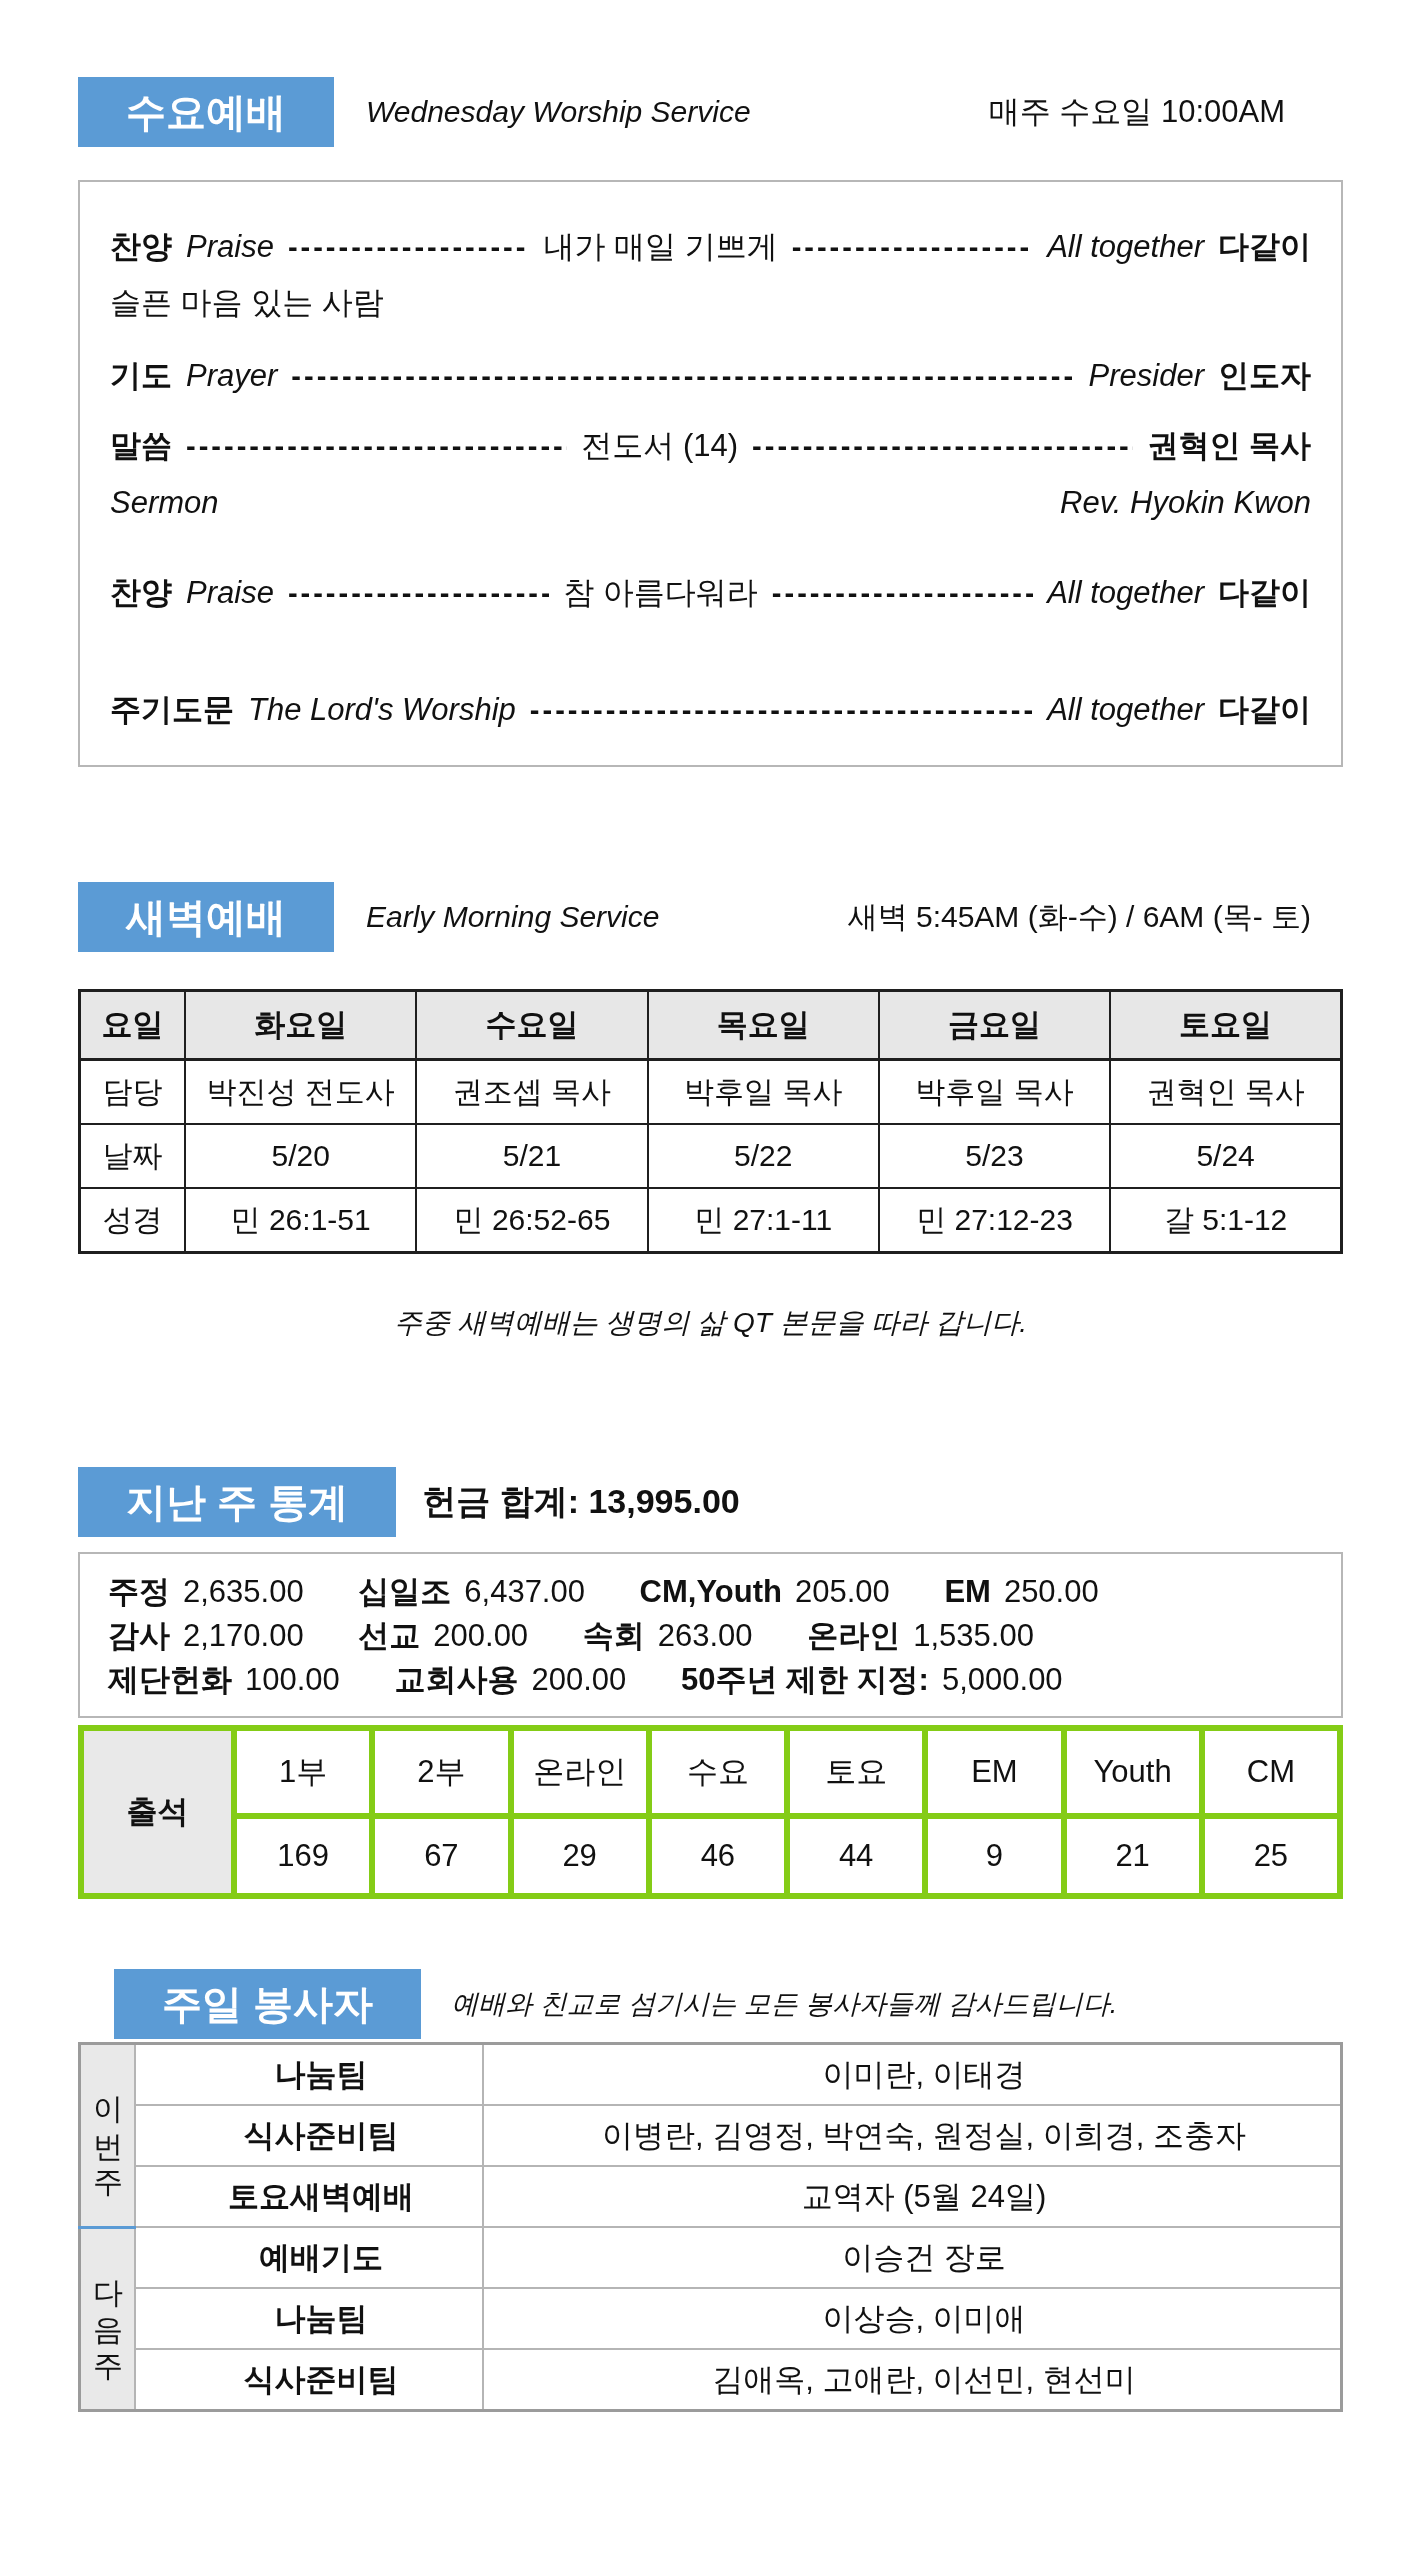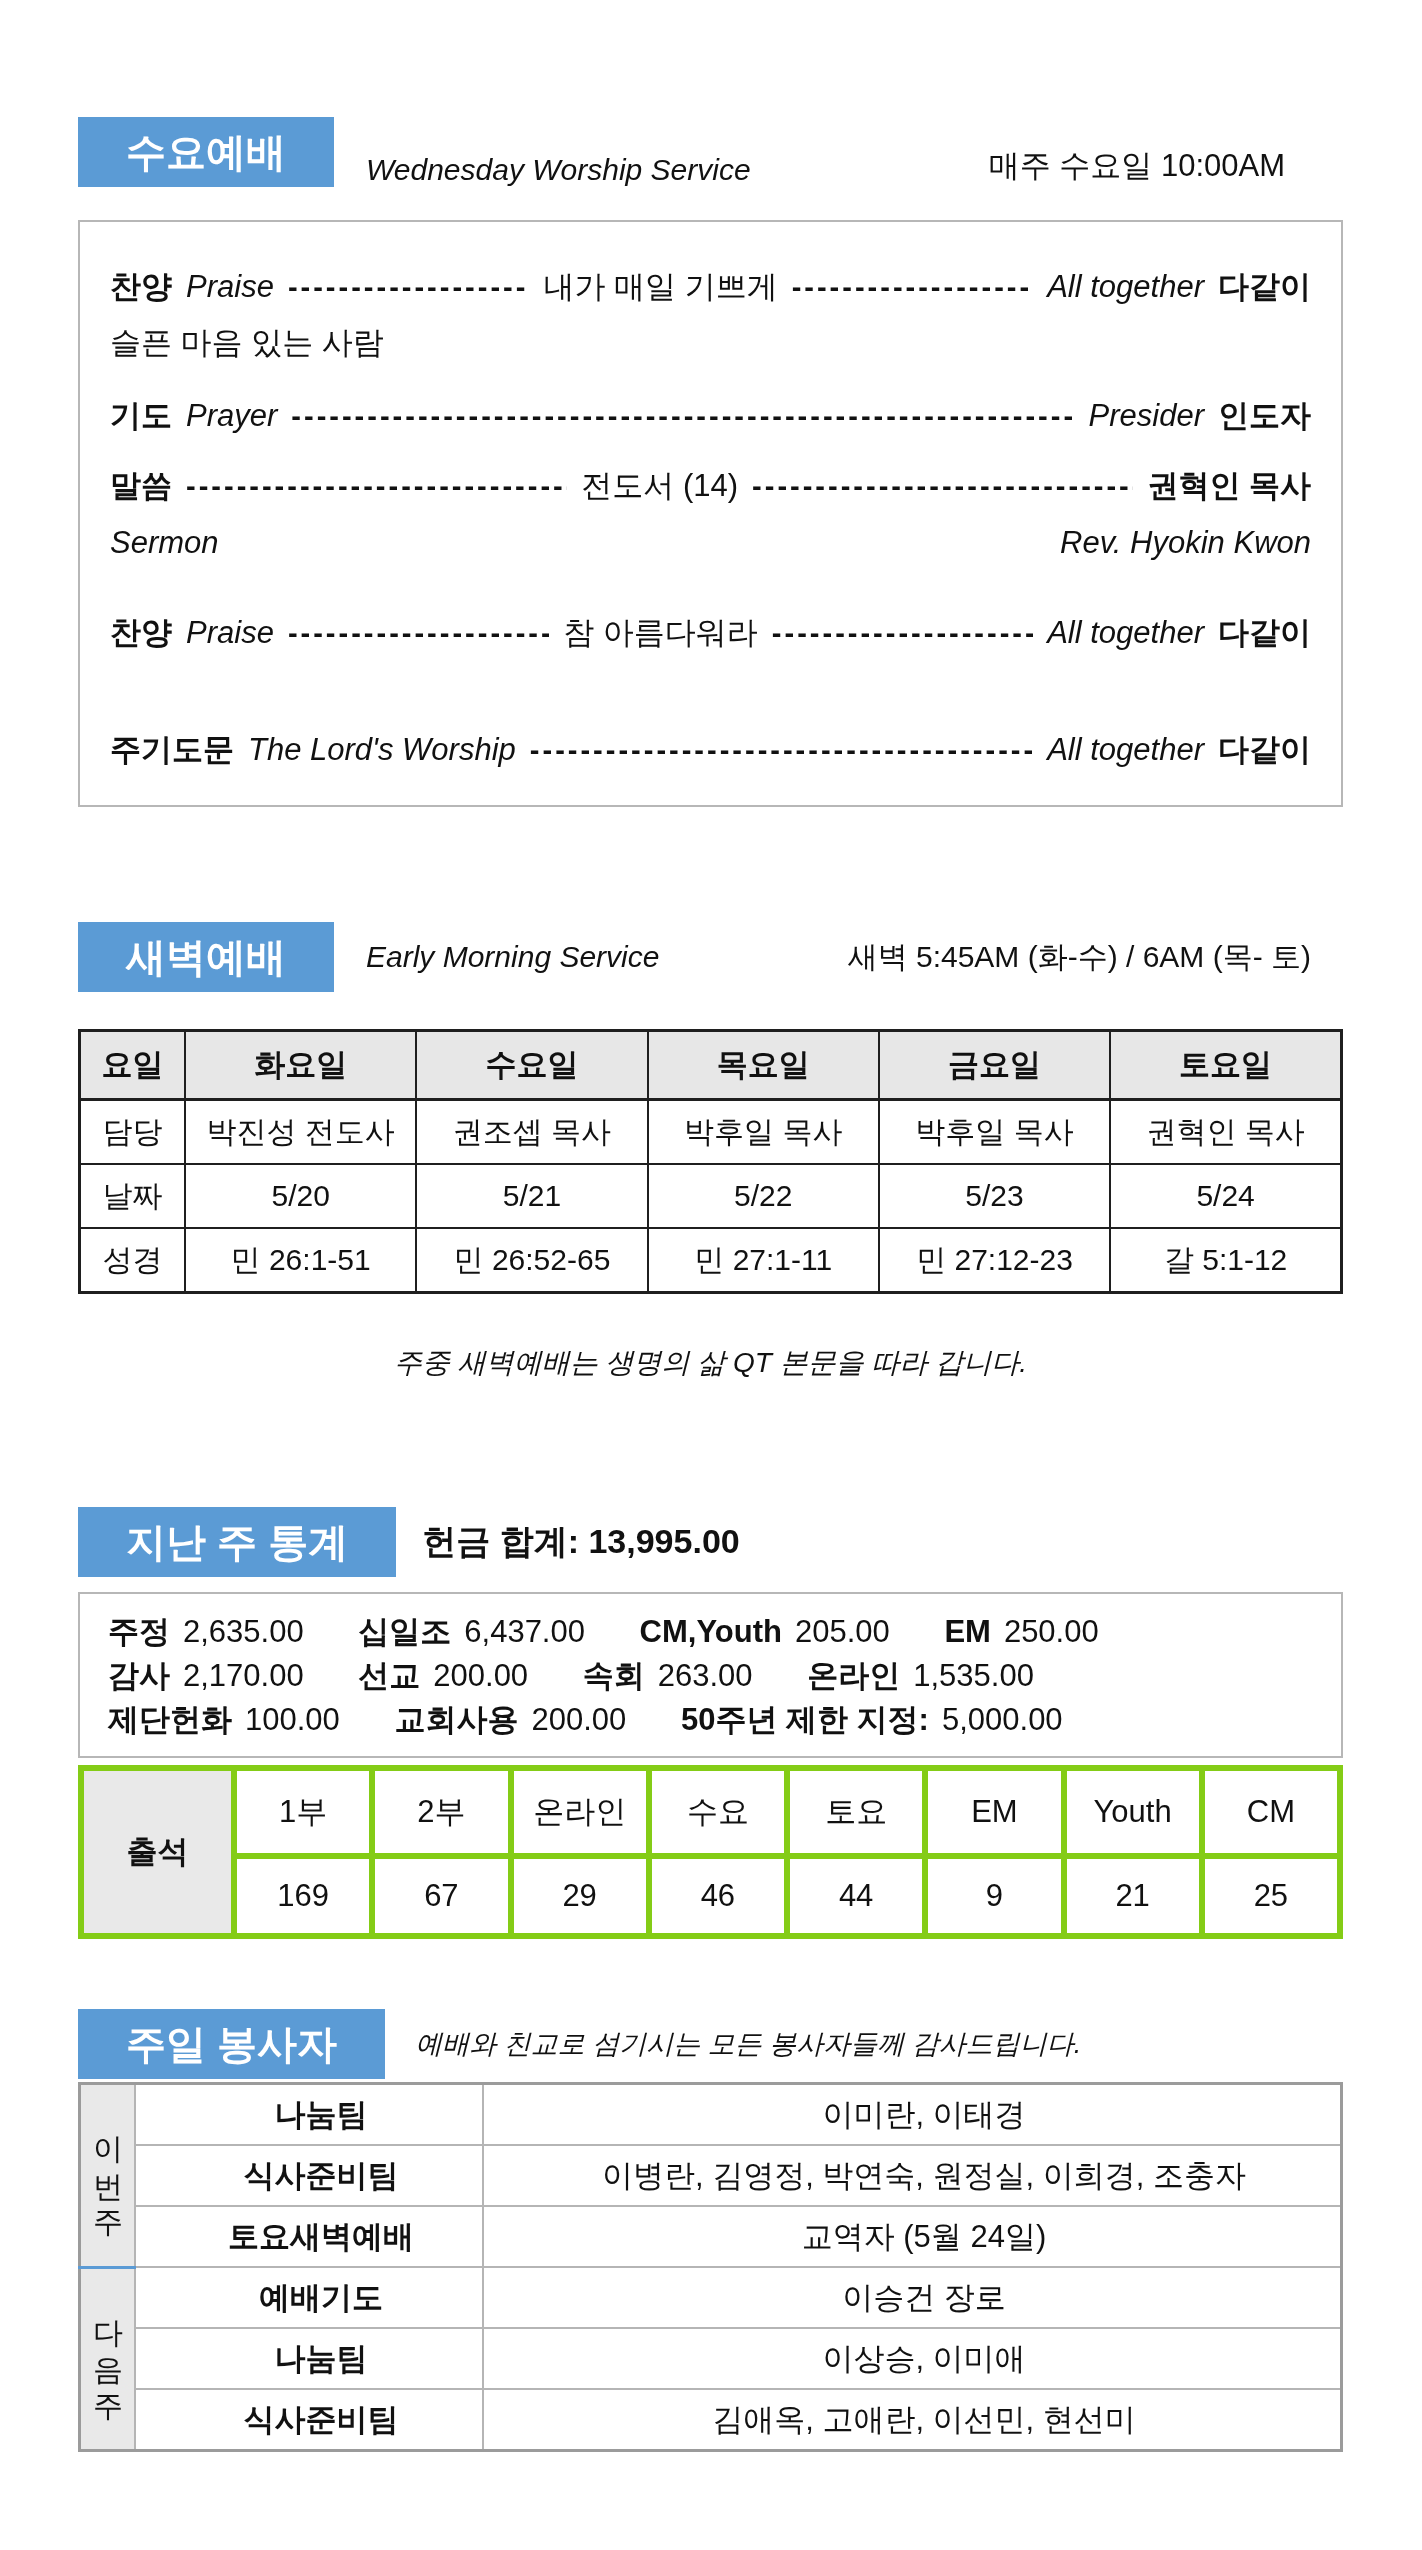--- a/index.html
+++ b/index.html
@@ -60,21 +60,21 @@
     margin-top:7px;width:1265px;border-collapse:collapse;table-layout:fixed;
     border:3px solid #9b9b9b;font-size:31px;text-align:center;
   }
   .atable td{border:6px solid #84cc16;}
   .atable td.alabel{width:145px;background:#e9e9e9;font-weight:700;}
   .atable tr.ahdr td{height:80px;}
   .atable tr.aval td{height:72px;}
   .atable td.youth-v{border-left:2px solid #5b9bd5;border-right:2px solid #5b9bd5;}
 
   
-  .sec4{margin-top:70px;}
+  .sec4{margin-top:70px;margin-left:36px;}
   .vsub{font-style:italic;font-size:27px;margin-left:30px;white-space:nowrap;}
   .vtable{
     margin-top:3px;width:1265px;border-collapse:collapse;table-layout:fixed;
     border:3px solid #9b9b9b;font-size:31px;
   }
   .vtable td{border:2px solid #b5b5b5;height:59px;padding:0 0 0 24px;text-align:center;}
   .vtable td.vcol{
     width:53px;background:#e9e9e9;text-align:center;vertical-align:middle;padding:0;
   }
   .vtable td.vcol span{
@@ -82,21 +82,21 @@
   }
   .vtable td.vcol.blue-split{border-bottom:3px solid #5b9bd5;}
   .vtable td.rl{width:322px;font-weight:700;}
 </style>
 </head>
 <body>
 
 <div class="page">
   <div class="content">
 
-    <div class="sec-head" style="padding-top:117px;align-items:flex-end;">
+    <div class="sec-head" style="padding-top:77px;">
       <div class="badge">수요예배</div>
       <div class="subtitle">Wednesday Worship Service</div>
       <div class="head-time" style="margin-right:58px;">매주 수요일 10:00AM</div>
     </div>
 
     <div class="wbox">
       <div class="svc-row">
         <span class="ko">찬양</span>
         <span class="en">Praise</span>
         <span class="leader">--------------------------------------------------------------------------------------------</span>

